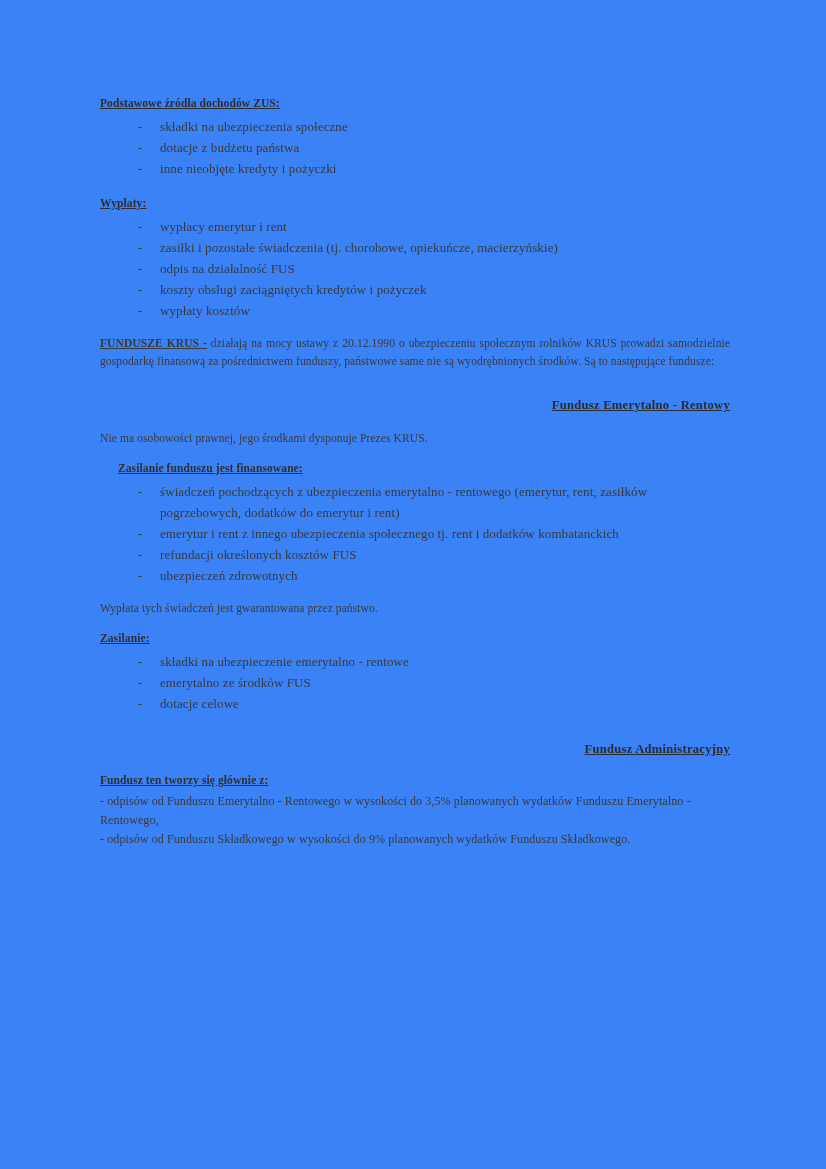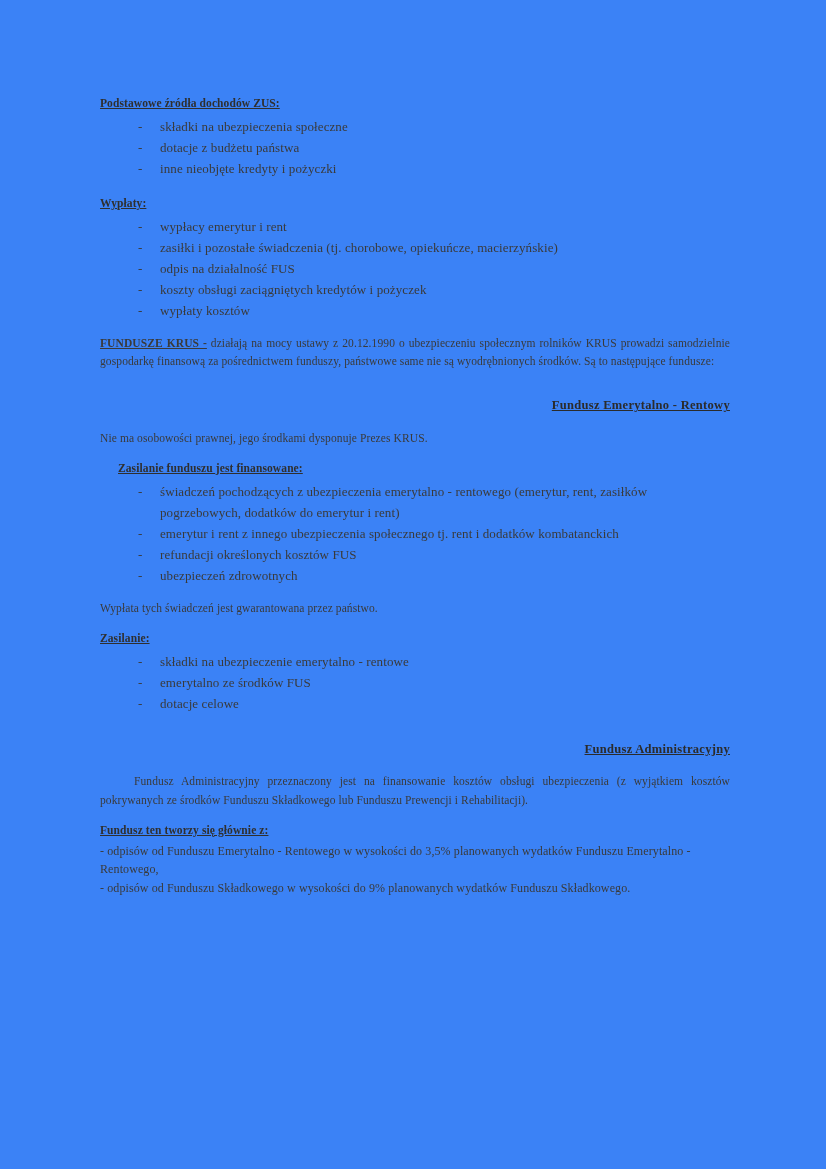--- a/index.html
+++ b/index.html
@@ -146,21 +146,20 @@
       <span class="underline-head">Zasilanie:</span>
     </div>
     <ul class="dash">
       <li>składki na ubezpieczenie emerytalno - rentowe</li>
       <li>emerytalno ze środków FUS</li>
       <li>dotacje celowe</li>
     </ul>
 
     <div class="center-head">Fundusz Administracyjny</div>
 
-    <p class="para indent">Fundusz Administracyjny przeznaczony jest na finansowanie kosztów obsługi ubezpieczenia (z wyjątkiem kosztów pokrywanych ze środków Funduszu Składkowego lub Funduszu Prewencji i Rehabilitacji).</p>
 
     <div class="block">
       <span class="underline-head">Fundusz ten tworzy się głównie z:</span>
     </div>
     <div class="plainline">- odpisów od Funduszu Emerytalno - Rentowego w wysokości do 3,5% planowanych wydatków Funduszu Emerytalno - Rentowego,</div>
     <div class="plainline">- odpisów od Funduszu Składkowego w wysokości do 9% planowanych wydatków Funduszu Składkowego.</div>
 
   </div>
 </div>
 

